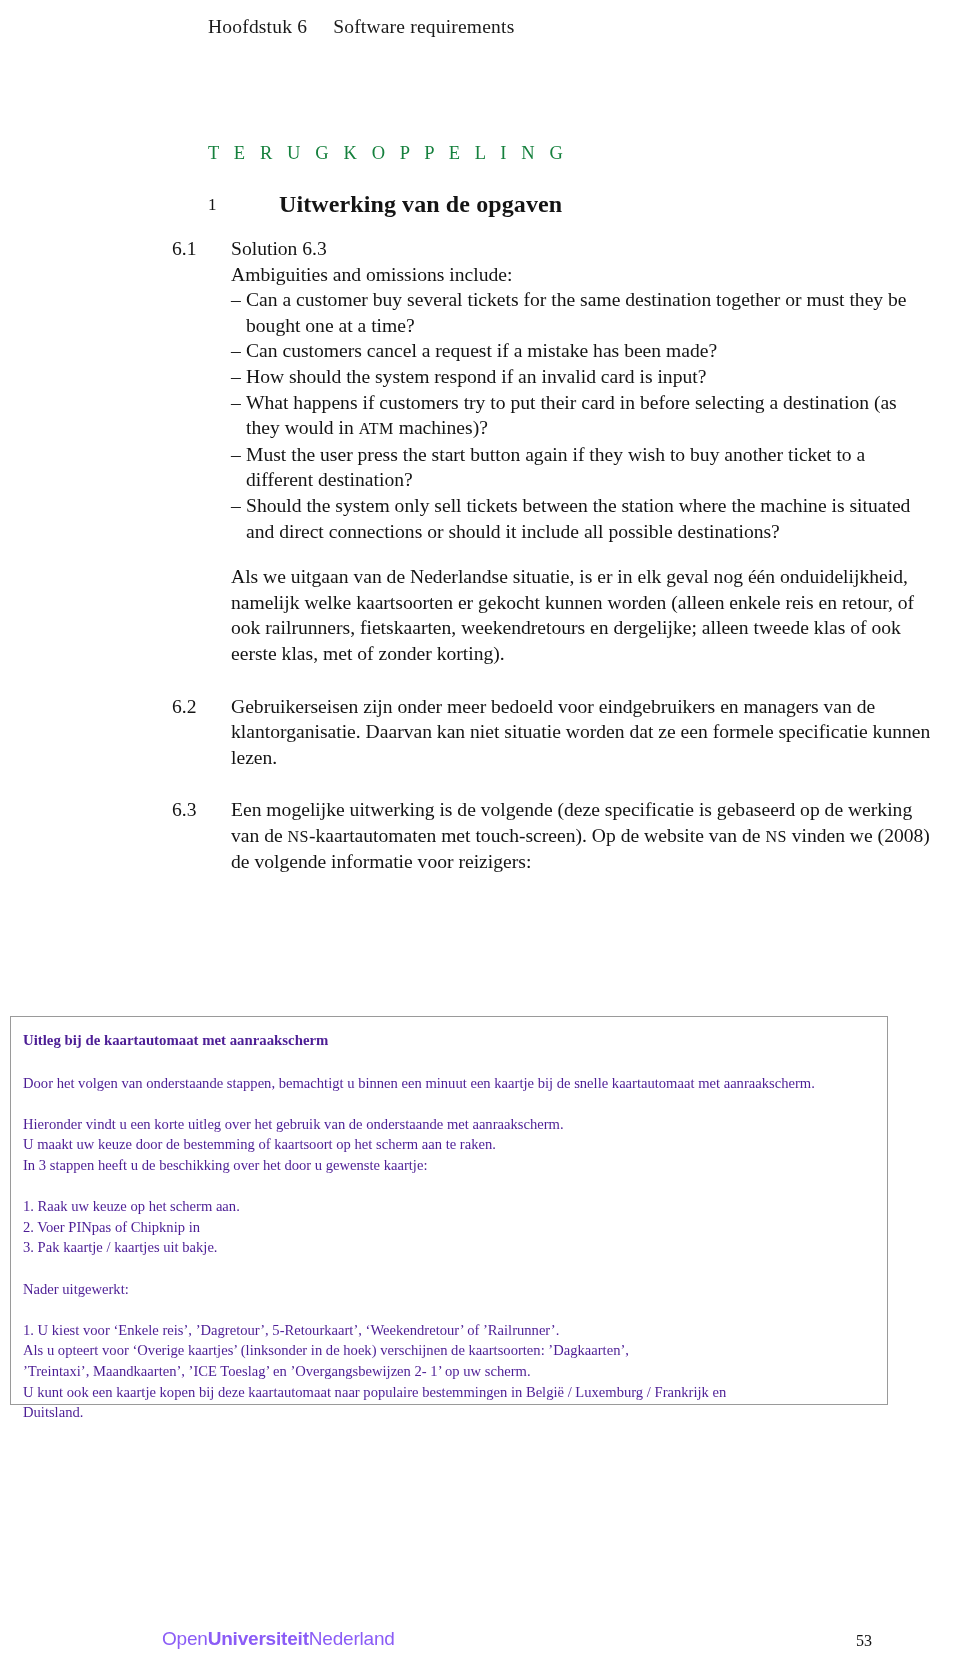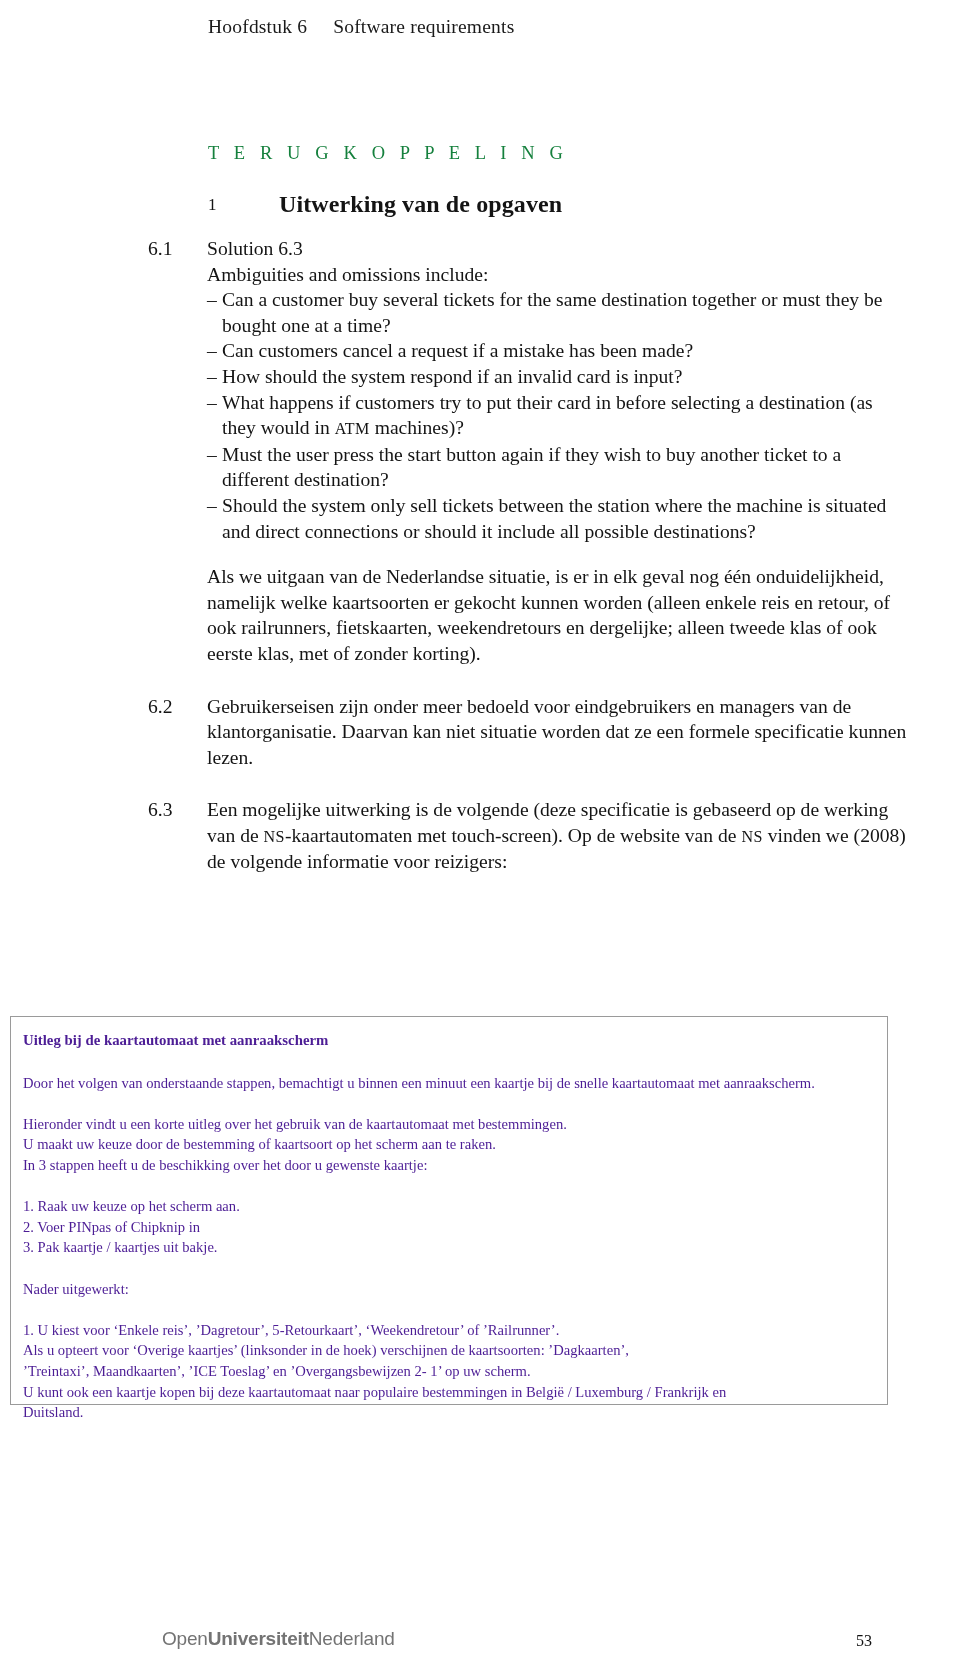--- a/index.html
+++ b/index.html
@@ -65,21 +65,21 @@
     left: 71px;
     top: 0;
     font-size: 24px;
     font-weight: bold;
     letter-spacing: 0.1px;
   }
 
   
   .answers {
     position: absolute;
-    left: 148px;
+    left: 172px;
     top: 236px;
     width: 760px;
   }
   .answer {
     position: relative;
     padding-left: 59px;
     font-size: 19.6px;
     line-height: 25.6px;
   }
   .answer > .anum {
@@ -152,21 +152,21 @@
   }
 
   
   .footer-logo {
     position: absolute;
     left: 162px;
     top: 1628px;
     font-family: "Liberation Sans", "DejaVu Sans", sans-serif;
     font-size: 19px;
     letter-spacing: -0.2px;
-    color: #737373;
+    color: #8b5cf6;
   }
   .footer-logo b {
     font-weight: bold;
   }
   .footer-page {
     position: absolute;
     left: 856px;
     top: 1632px;
     font-size: 16px;
     color: #111;
@@ -217,21 +217,21 @@
     <div class="answer">
       <span class="anum">6.3</span>
       <p><span>Een mogelijke uitwerking is de volgende (deze specificatie is gebaseerd op de werking van de </span><span class="sc">NS</span><span>-kaartautomaten met touch-screen). Op de website van de </span><span class="sc">NS</span><span> vinden we (2008) de volgende informatie voor reizigers:</span></p>
     </div>
 
   </div>
 
   <div class="quotebox">
     <p class="qtitle">Uitleg bij de kaartautomaat met aanraakscherm</p>
     <p>Door het volgen van onderstaande stappen, bemachtigt u binnen een minuut een kaartje bij de snelle kaartautomaat met aanraakscherm.</p>
-    <p class="spaced">Hieronder vindt u een korte uitleg over het gebruik van de kaartautomaat met bestemmingen.</p>
+    <p class="spaced">Hieronder vindt u een korte uitleg over het gebruik van de onderstaande met aanraakscherm.</p>
     <p class="tight">U maakt uw keuze door de bestemming of kaartsoort op het scherm aan te raken.</p>
     <p class="tight">In 3 stappen heeft u de beschikking over het door u gewenste kaartje:</p>
     <p class="spaced">1. Raak uw keuze op het scherm aan.</p>
     <p class="tight">2. Voer PINpas of Chipknip in</p>
     <p class="tight">3. Pak kaartje / kaartjes uit bakje.</p>
     <p class="spaced">Nader uitgewerkt:</p>
     <p class="spaced">1. U kiest voor ‘Enkele reis’, ’Dagretour’, 5-Retourkaart’, ‘Weekendretour’ of ’Railrunner’.</p>
     <p class="tight">Als u opteert voor ‘Overige kaartjes’ (linksonder in de hoek) verschijnen de kaartsoorten: ’Dagkaarten’,</p>
     <p class="tight">’Treintaxi’, Maandkaarten’, ’ICE Toeslag’ en ’Overgangsbewijzen 2- 1’ op uw scherm.</p>
     <p class="tight">U kunt ook een kaartje kopen bij deze kaartautomaat naar populaire bestemmingen in België / Luxemburg / Frankrijk en</p>

